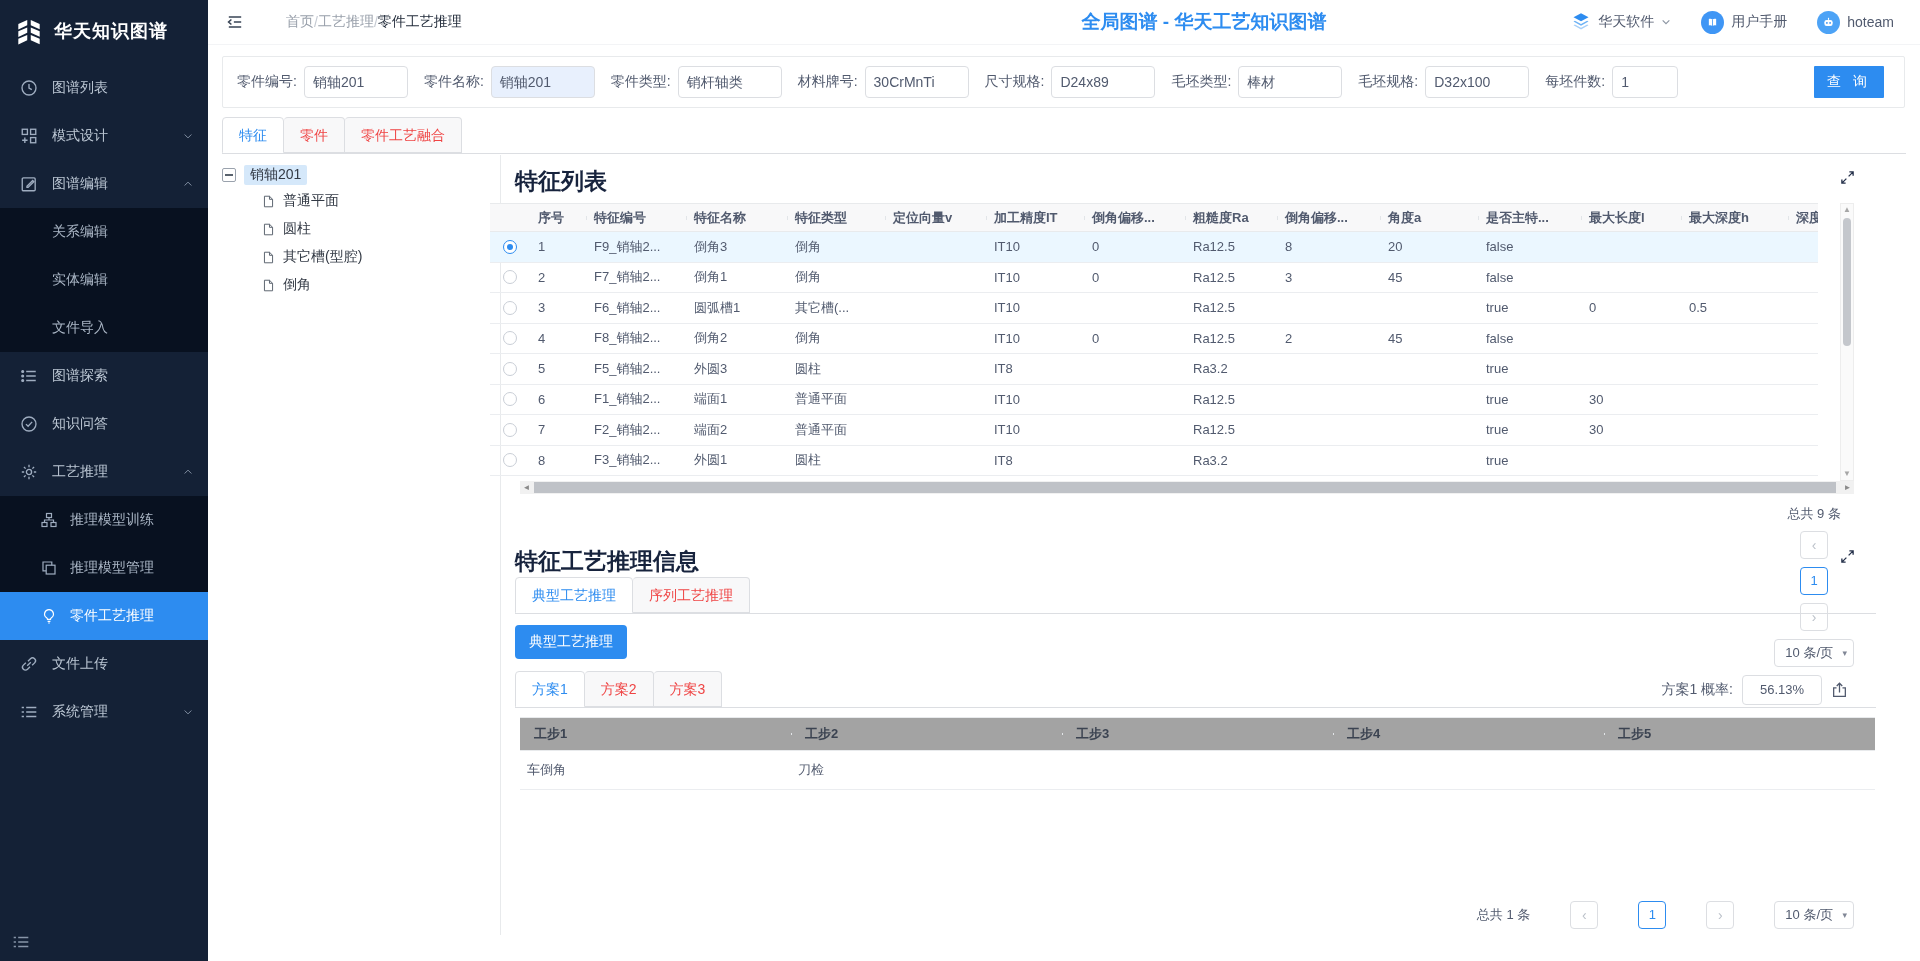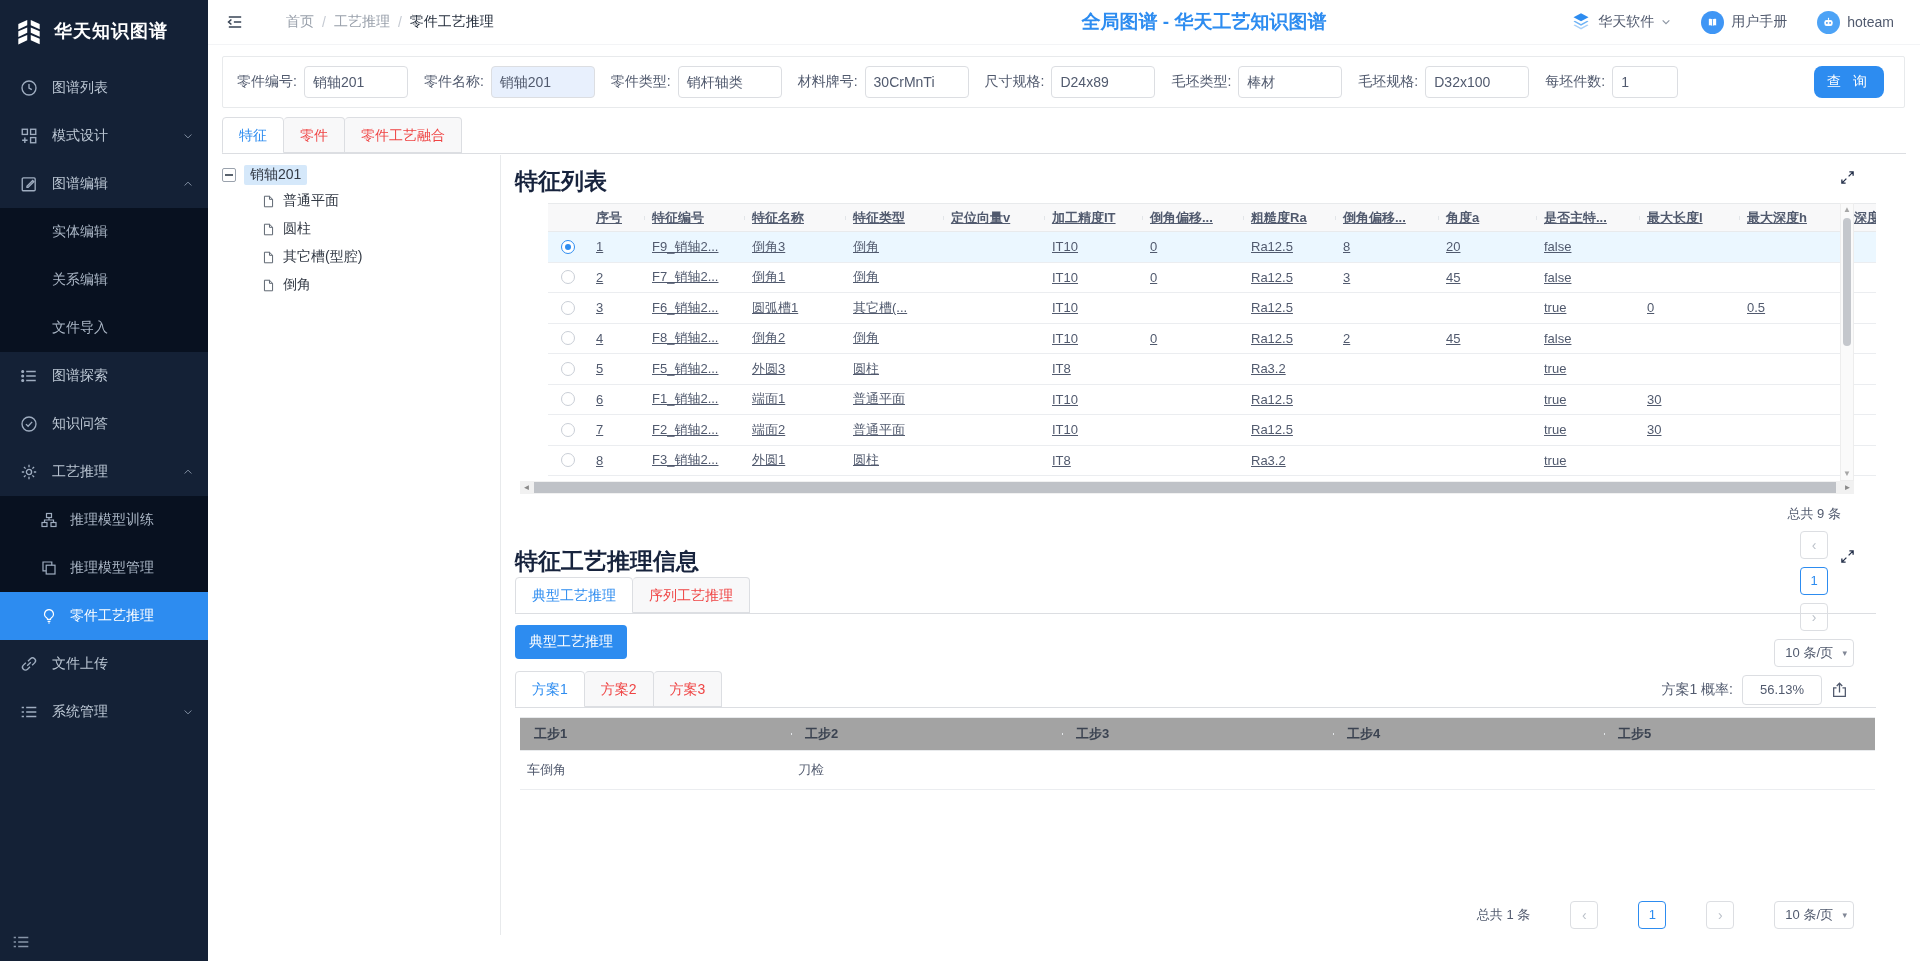--- a/index.html
+++ b/index.html
@@ -21,21 +21,21 @@
   .side-item.subicon .icon{width:16px;height:16px;margin-right:12px;}
   .side-item.active{background:#2d8cf0;color:#fff;}
   .side-item.active .icon{color:#fff;}
   .chev{margin-left:auto;color:#8d9bae;width:12px;height:12px;}
   .side-bottom{position:absolute;left:12px;bottom:10px;width:18px;height:18px;color:#8795a8;cursor:pointer;}
 
   
   .topbar{position:absolute;left:208px;top:0;right:0;height:44px;background:#fff;
           display:flex;align-items:center;border-bottom:1px solid #f3f4f6;}
   .fold-icon{width:18px;height:18px;margin-left:18px;color:#394455;cursor:pointer;}
-  .breadcrumb{margin-left:42px;display:flex;align-items:center;gap:8px;font-size:14px;color:#99a0ab;}
+  .breadcrumb{margin-left:42px;display:flex;align-items:center;font-size:14px;color:#99a0ab;}
   .crumb{cursor:pointer;}
   .crumb:last-child{color:#1d2736;cursor:default;}
   .bc-sep{color:#c5cad2;}
   .page-title{position:absolute;left:996px;top:0;height:44px;line-height:44px;transform:translateX(-50%);
               color:#2d8cf0;font-size:19px;font-weight:bold;white-space:nowrap;}
   .top-right{margin-left:auto;display:flex;align-items:center;gap:10px;padding-right:26px;color:#515a6e;}
   .tr-group{display:flex;align-items:center;gap:7px;cursor:pointer;}
   .circ{width:23px;height:23px;border-radius:50%;background:#3f96f5;display:flex;align-items:center;justify-content:center;}
   .tr-sep{width:10px;}
   .chev-sm{width:10px;height:10px;color:#8d96a3;}
@@ -43,21 +43,21 @@
   
   .search-card{position:absolute;left:222px;top:56px;width:1683px;height:52px;box-sizing:border-box;
                border:1px solid #e8eaec;border-radius:2px;display:flex;align-items:center;
                padding:0 20px 0 14px;background:#fff;}
   .field{display:flex;align-items:center;margin-right:16px;}
   .f-label{font-size:14px;color:#515a6e;margin-right:7px;white-space:nowrap;}
   .f-input{height:32px;line-height:30px;box-sizing:border-box;border:1px solid #dcdee2;border-radius:4px;
            padding:0 8px;font-size:14px;color:#515a6e;width:104px;background:#fff;white-space:nowrap;overflow:hidden;}
   .f-input.hl{background:#e8f0fd;}
   .f-input.narrow{width:66px;}
-  .query-btn{margin-left:auto;width:70px;height:32px;background:#2d8cf0;color:#fff;border:none;border-radius:8px;
+  .query-btn{margin-left:auto;width:70px;height:32px;background:#2d8cf0;color:#fff;border:none;border-radius:1px;
              font-size:14px;cursor:pointer;letter-spacing:4px;font-family:inherit;}
 
   
   .tabs{display:flex;height:37px;box-sizing:border-box;border-bottom:1px solid #dcdee2;}
   .tab{position:relative;height:36px;line-height:35px;padding:0 16px;background:#f8f8f9;color:#ef4444;
        border:1px solid #dcdee2;border-left:none;border-radius:4px 4px 0 0;font-size:14px;cursor:pointer;box-sizing:border-box;}
   .tab:first-child{border-left:1px solid #dcdee2;}
   .tab.act{background:#fff;color:#2d8cf0;}
   .tab.act::after{content:'';position:absolute;left:0;right:0;bottom:-1px;height:1px;background:#fff;}
   .view-tabs{position:absolute;left:222px;top:117px;right:14px;}
@@ -73,21 +73,21 @@
   .tree-root-label{background:#d5e8fa;padding:1px 6px;border-radius:2px;cursor:pointer;}
   .tree-child{display:flex;align-items:center;gap:8px;height:28px;margin-left:40px;cursor:pointer;}
   .doc-icon{width:13px;height:15px;color:#5a636e;flex:0 0 13px;}
   .divider-v{position:absolute;left:500px;top:155px;height:780px;width:1px;background:#e8eaec;}
 
   
   .sec-title{position:absolute;left:515px;font-size:23px;font-weight:bold;color:#17233d;}
   .expand-ic{position:absolute;width:15px;height:15px;color:#24304a;cursor:pointer;}
 
   
-  .ftable{position:absolute;left:548px;top:203px;width:1328px;overflow:hidden;text-decoration:underline;}
+  .ftable{position:absolute;left:490px;top:203px;width:1328px;overflow:hidden;}
   .ft-head,.ft-row{display:grid;align-items:center;font-size:13px;}
   .ft-head{height:29px;background:#f8f8f9;border-top:1px solid #e8eaec;border-bottom:1px solid #e8eaec;
            font-weight:bold;color:#515a6e;box-sizing:border-box;}
   .ft-cell{position:relative;padding-left:8px;white-space:nowrap;overflow:hidden;box-sizing:border-box;}
   .ft-head .ft-cell:nth-child(n+3)::before{content:'';position:absolute;left:0;top:7px;bottom:7px;width:1px;background:#e2e5e8;}
   .ft-row{height:30.5px;border-bottom:1px solid #ebedf0;color:#515a6e;box-sizing:border-box;cursor:pointer;}
   .ft-row.selected{background:#ebf7ff;}
   .c-radio{display:flex;justify-content:center;padding-left:0;}
   .radio{width:14px;height:14px;box-sizing:border-box;border:1px solid #c9ced6;border-radius:50%;background:#fff;cursor:pointer;}
   .radio.on{border-color:#2d8cf0;}
@@ -178,24 +178,24 @@
           </svg>
         </span>
         <span class="lbl">图谱编辑</span>
         <span class="chev">
           <svg viewBox="0 0 16 16" fill="none" stroke="currentColor" stroke-width="1.2" width="100%" height="100%">
             <path d="M3.5 10l4.5-4.5L12.5 10"></path>
           </svg>
         </span>
       </div>
       <div class="side-item sub">
+        <span class="lbl">关系编辑</span>
+      </div>
+      <div class="side-item sub">
         <span class="lbl">实体编辑</span>
-      </div>
-      <div class="side-item sub">
-        <span class="lbl">关系编辑</span>
       </div>
       <div class="side-item sub">
         <span class="lbl">文件导入</span>
       </div>
       <div class="side-item">
         <span class="icon">
           <svg viewBox="0 0 16 16" fill="none" stroke="currentColor" stroke-width="1.2" width="100%" height="100%">
             <path d="M5.5 4h8.5M5.5 8h8.5M5.5 12h8.5"></path>
             <circle cx="2.4" cy="4" r="0.8" fill="currentColor"></circle>
             <circle cx="2.4" cy="8" r="0.8" fill="currentColor"></circle>

